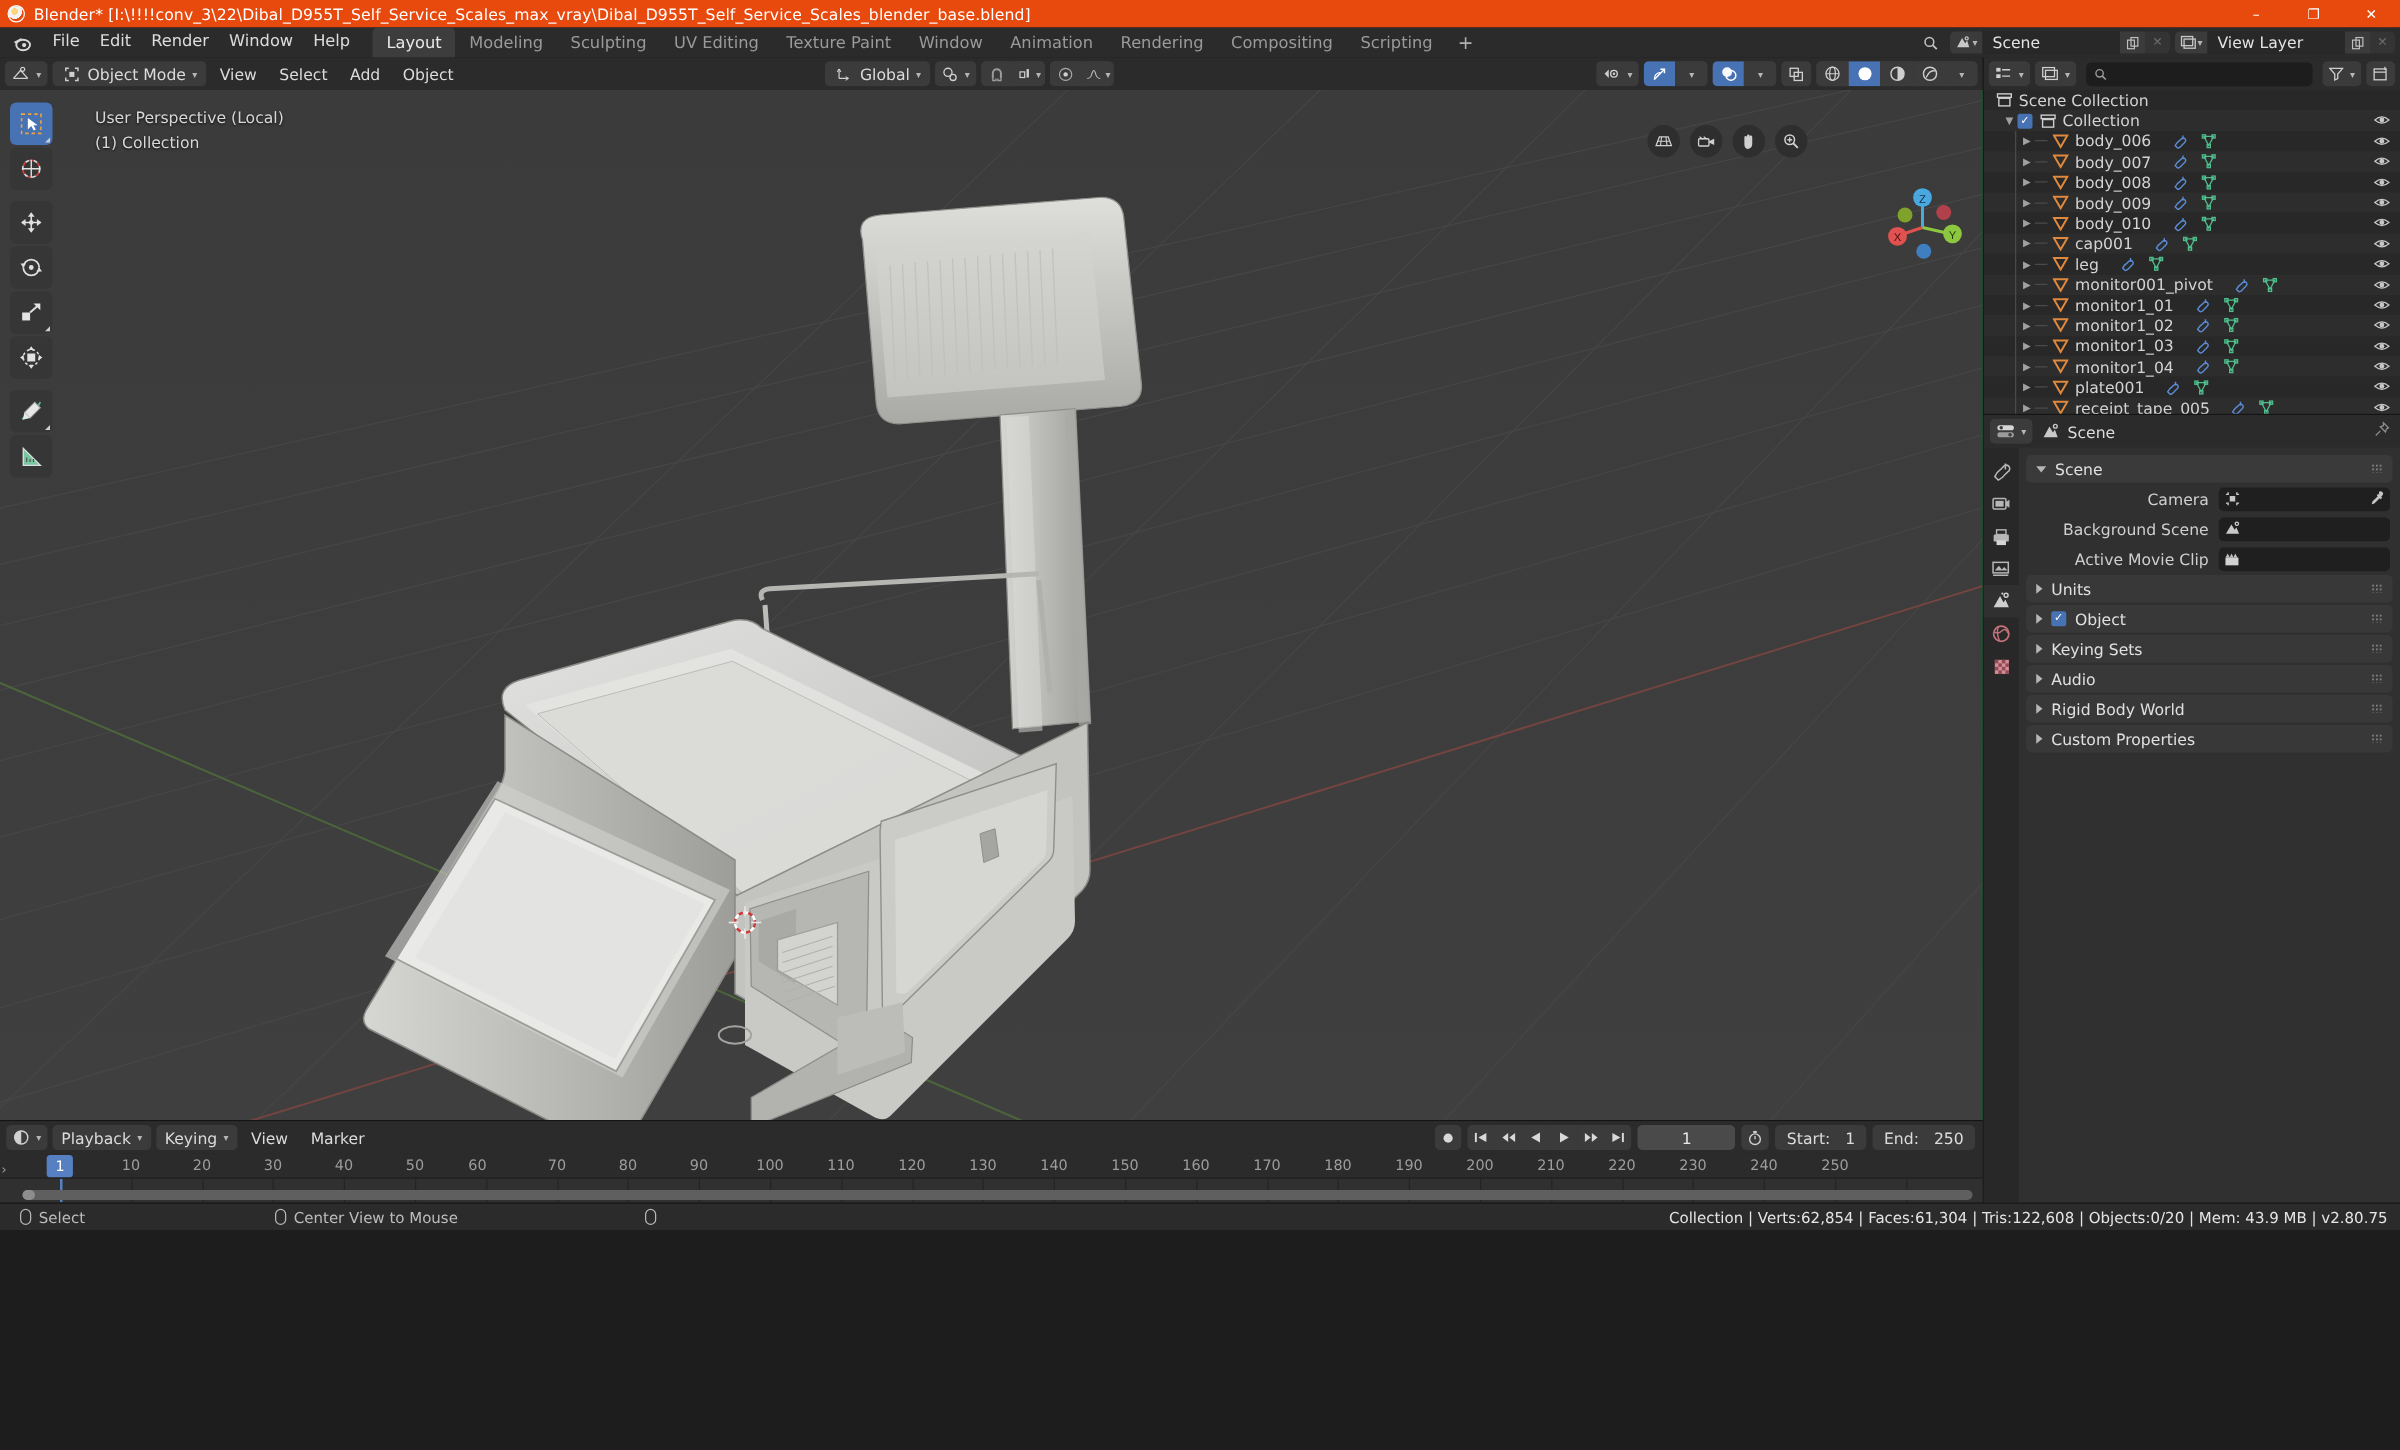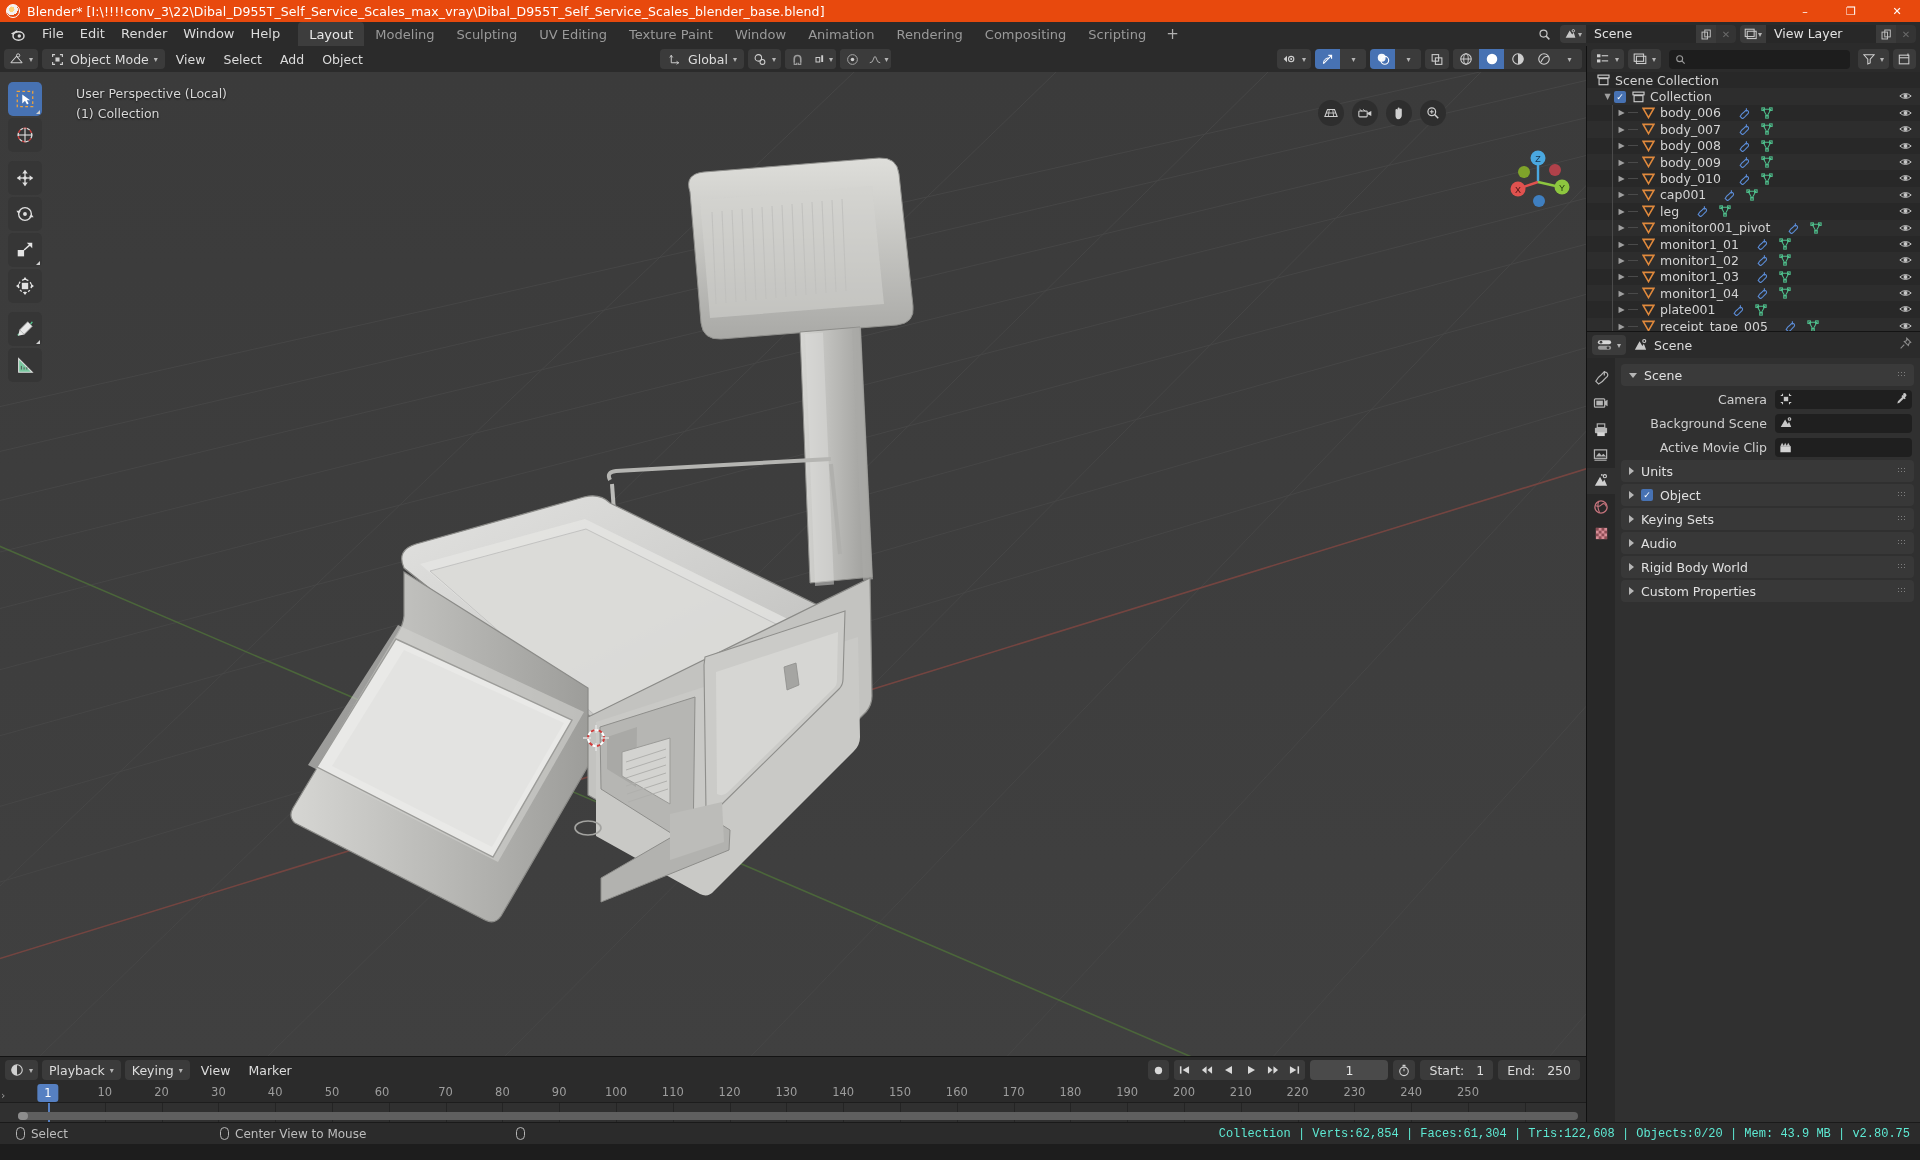--- a/index.html
+++ b/index.html
@@ -3,21 +3,21 @@
 <meta charset="utf-8">
 <style>
   * { box-sizing: border-box; margin:0; padding:0; }
   html,body {
     width:1920px; height:1160px; overflow:hidden;
     background:#1d1d1d;
     font-family:"DejaVu Sans","Liberation Sans",sans-serif;
     font-size:14px; color:#e5e5e5;
     -webkit-font-smoothing:antialiased;
   }
-  .app { position:relative; width:1920px; height:1144px; display:flex; flex-direction:column; }
+  .app { position:relative; width:1920px; height:984px; display:flex; flex-direction:column; }
 
   
   .titlebar {
     height:22px; background:#e8490d; display:flex; align-items:center;
     padding:0 6px; flex:none; position:relative;
   }
   .titlebar .tb-icon { width:14px;height:14px;border-radius:50%;
      background:radial-gradient(circle at 40% 35%, #ffd37a 0 25%, #f2f2f2 26% 55%, #e8490d 56% 100%);
      border:1.5px solid #fff; margin-right:7px; flex:none;}
   .titlebar .tb-title { font-size:12.5px; color:#fff; white-space:nowrap; letter-spacing:.1px;}
@@ -170,21 +170,21 @@
               align-items:center; padding:0 4px; gap:5px; position:relative;}
   .pr-field .dropper { position:absolute; right:4px; top:2px; color:#c6c6c6;}
   .pr-chk { width:12px;height:12px;border-radius:2px;background:#4772b3;
             display:flex;align-items:center;justify-content:center;color:#fff;font-size:9px;}
 
   
   .statusbar { height:22px; background:#2b2b2b; flex:none; display:flex; align-items:center;
                padding:0 8px; font-size:12px; color:#bdbdbd; position:relative;
                border-top:1px solid #1a1a1a;}
   .sb-item { display:flex; align-items:center; gap:6px; }
-  .sb-stats { position:absolute; right:10px; font-size:12px; color:#5eead4;font-family:Liberation Mono, monospace;}
+  .sb-stats { position:absolute; right:10px; font-size:12px; color:#e5e5e5;}
   .mouse-ico { width:9px;height:13px;border:1.4px solid #b6b6b6;border-radius:5px;}
   svg { display:block; }
 </style>
 </head>
 <body>
 
 <div class="app">
 
   <div class="titlebar">
     <div class="tb-icon"></div>

